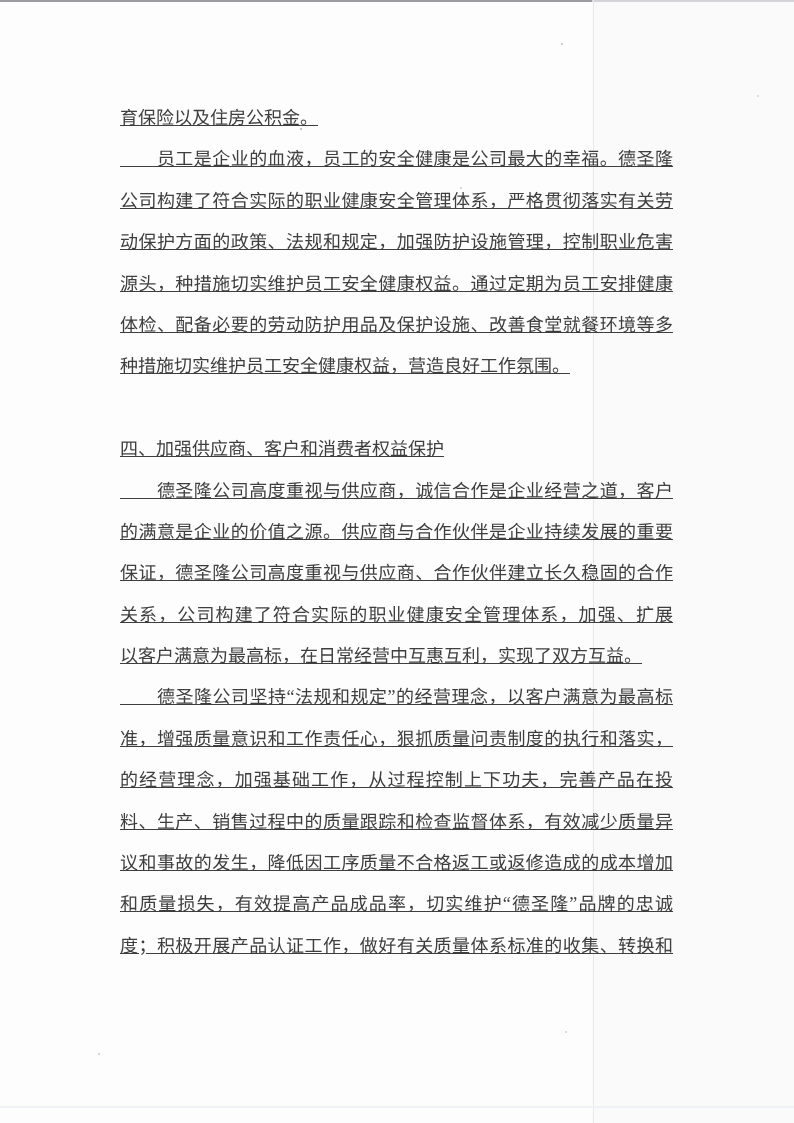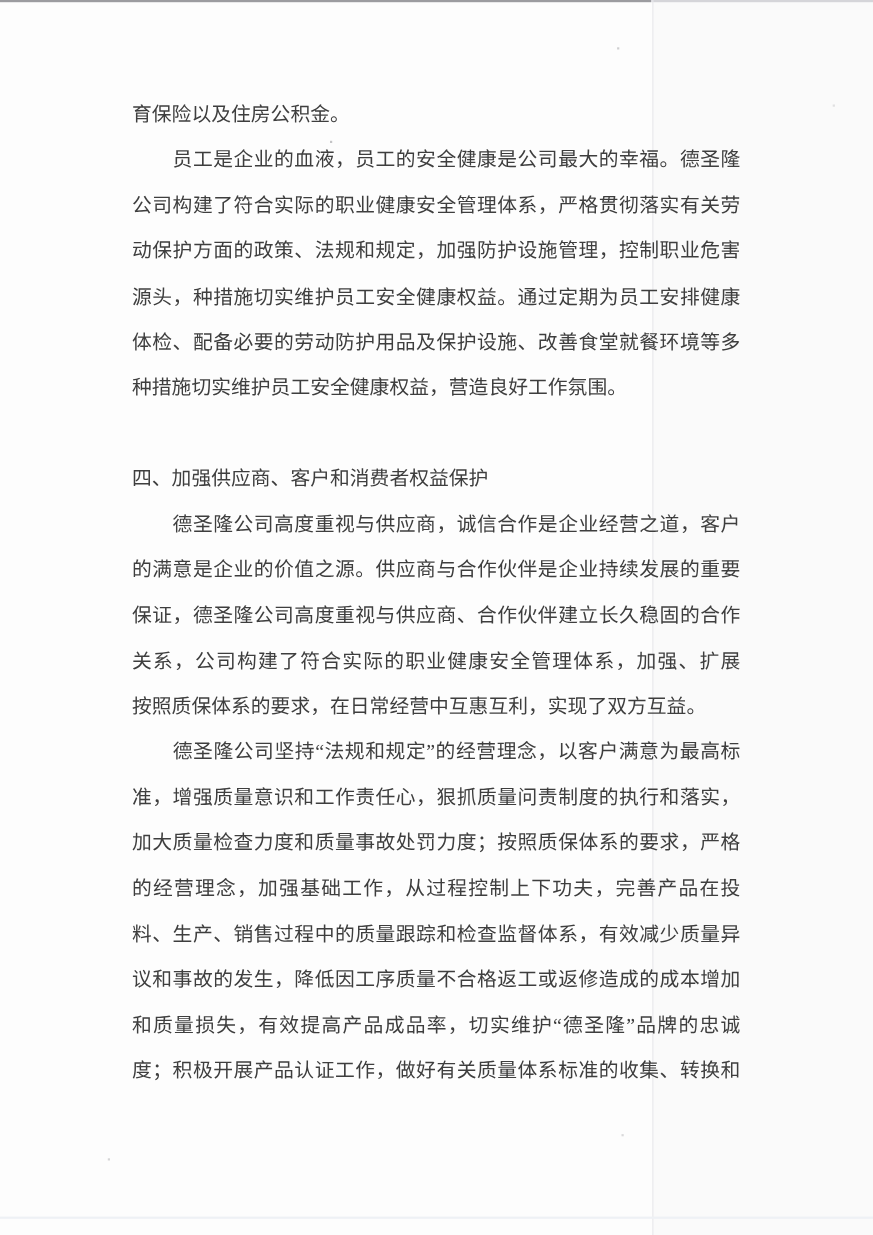--- a/index.html
+++ b/index.html
@@ -45,26 +45,27 @@
       460px 187px 0 0 rgba(110,110,115,0.25),
       561px  43px 0 0 rgba(100,100,105,0.30),
       565px 1031px 0 0 rgba(110,110,115,0.25),
        98px 1053px 0 0 rgba(110,110,115,0.28),
       757px  95px 0 0 rgba(120,120,125,0.20);
   }
   
   .textblock {
     position: absolute;
     left: 120px;
-    top: 84px;
+    top: 98px;
     width: 553px;
     font-size: 18px;
     line-height: 41.4px;
     color: #3e3e3e;
     letter-spacing: 0;
+    text-decoration: underline;
   }
   .line {
     height: 41.4px;
     overflow: hidden;
     text-align: left;
   }
   .line.fill {
     text-align: justify;
     text-align-last: justify;
     text-justify: inter-character;
@@ -97,26 +98,25 @@
         <div class="line">种措施切实维护员工安全健康权益，营造良好工作氛围。</div>
       </div>
       <div class="block heading">
         <div class="line">四、加强供应商、客户和消费者权益保护</div>
       </div>
       <div class="block paragraph">
         <div class="line fill">　　德圣隆公司高度重视与供应商，诚信合作是企业经营之道，客户</div>
         <div class="line fill">的满意是企业的价值之源。供应商与合作伙伴是企业持续发展的重要</div>
         <div class="line fill">保证，德圣隆公司高度重视与供应商、合作伙伴建立长久稳固的合作</div>
         <div class="line fill">关系，公司构建了符合实际的职业健康安全管理体系，加强、扩展</div>
-        <div class="line">按照质保体系的要求，在日常经营中互惠互利，实现了双方互益。</div>
+        <div class="line">以客户满意为最高标，在日常经营中互惠互利，实现了双方互益。</div>
       </div>
       <div class="block paragraph">
         <div class="line fill">　　德圣隆公司坚持“法规和规定”的经营理念，以客户满意为最高标</div>
         <div class="line fill">准，增强质量意识和工作责任心，狠抓质量问责制度的执行和落实，</div>
-        <div class="line fill">加大质量检查力度和质量事故处罚力度；按照质保体系的要求，严格</div>
         <div class="line fill">的经营理念，加强基础工作，从过程控制上下功夫，完善产品在投</div>
         <div class="line fill">料、生产、销售过程中的质量跟踪和检查监督体系，有效减少质量异</div>
         <div class="line fill">议和事故的发生，降低因工序质量不合格返工或返修造成的成本增加</div>
         <div class="line fill">和质量损失，有效提高产品成品率，切实维护“德圣隆”品牌的忠诚</div>
         <div class="line fill">度；积极开展产品认证工作，做好有关质量体系标准的收集、转换和</div>
       </div>
     </div>
 </div>
 
 </body></html>

